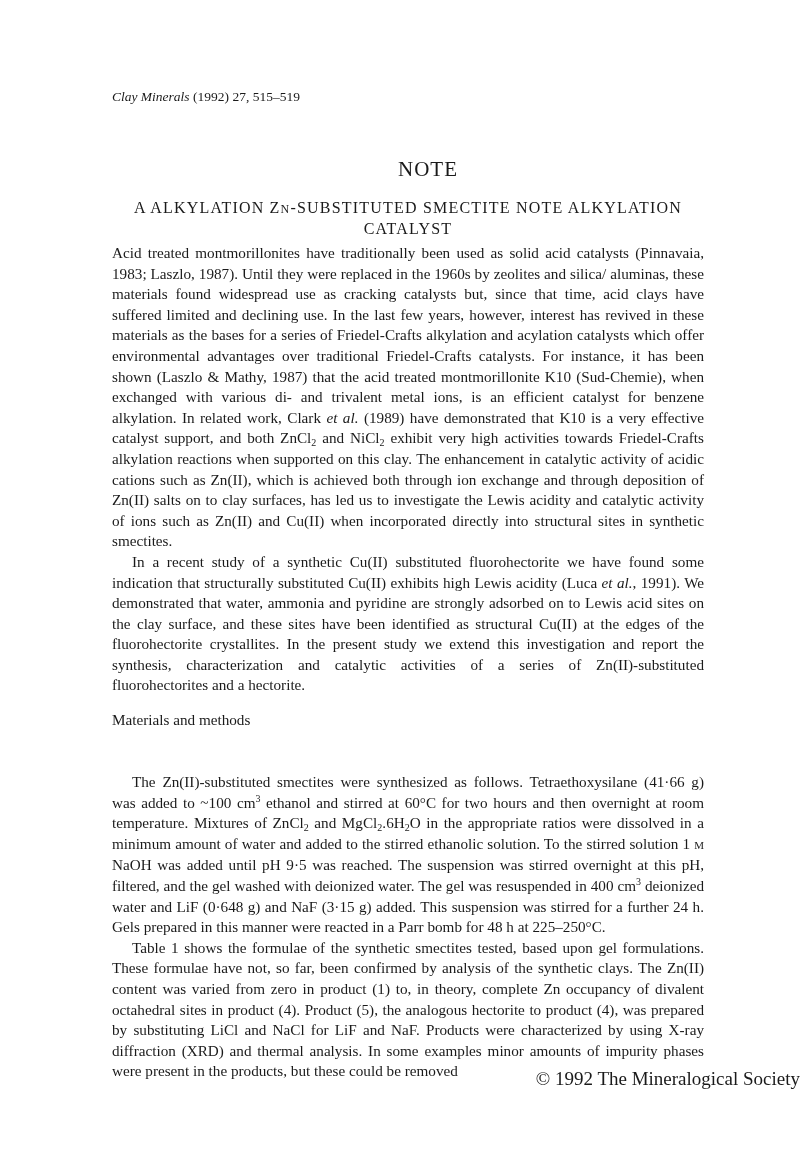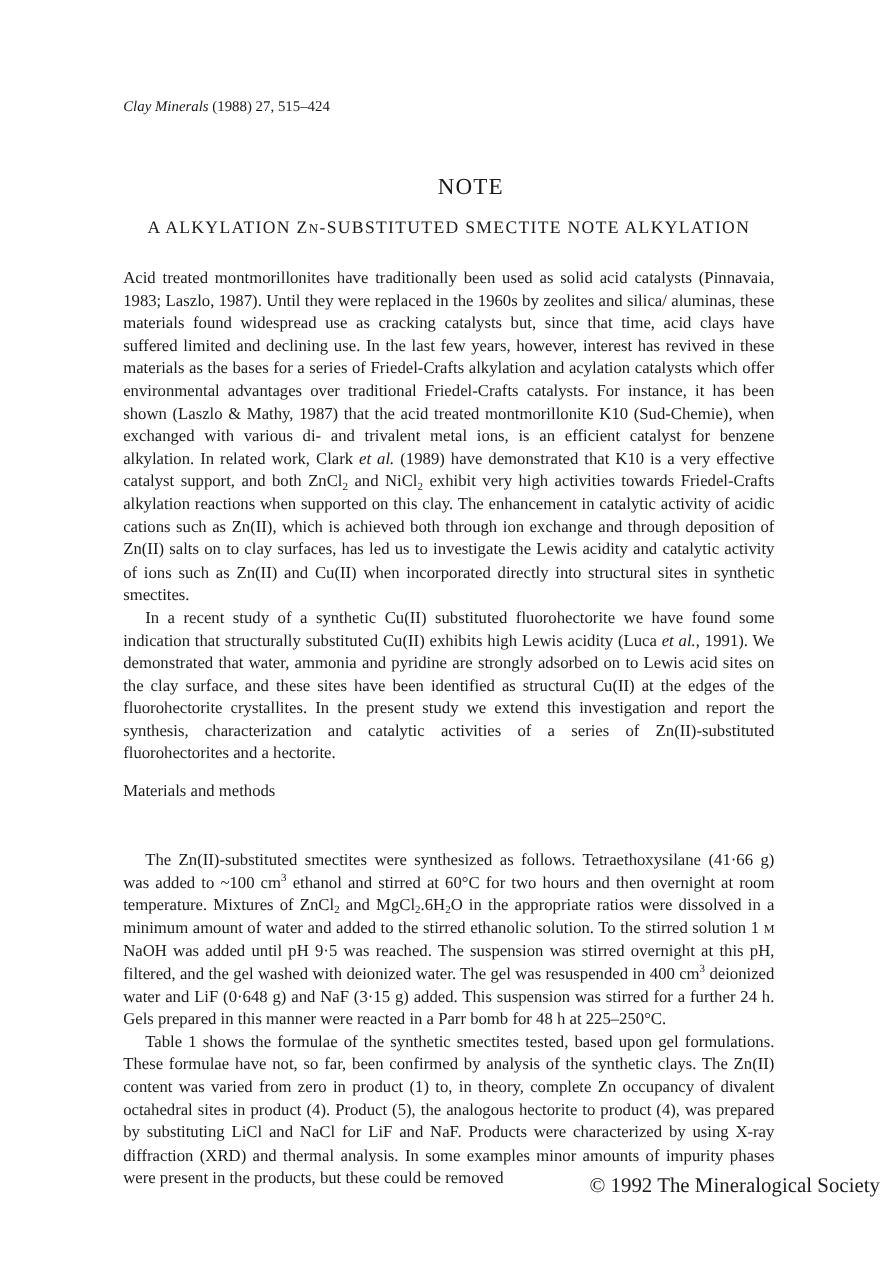--- a/index.html
+++ b/index.html
@@ -39,26 +39,27 @@
     position: absolute; left: 0; width: 800px; top: 1068px;
     text-align: right; font-size: 19px;
   }
   sub { font-size: 10px; vertical-align: -3px; line-height: 0; }
   sup { font-size: 10px; vertical-align: 6px; line-height: 0; }
   i { }
 </style>
 </head>
 <body>
 
-<div class="running-head"><span class="journal">Clay Minerals</span> <span>(1988)</span> <span class="vol">27,</span> <span>515–424</span></div>
+<div class="running-head"><span class="journal">Clay Minerals</span> <span>(1992)</span> <span class="vol">27,</span> <span>515–519</span></div>
 
 <div class="note-heading">NOTE</div>
 
 <div class="title">
   <div><span>A ALKYLATION Z</span><span class="sc">N</span><span>-SUBSTITUTED SMECTITE NOTE ALKYLATION</span></div>
+  <div>CATALYST</div>
 </div>
 
 <div class="body-text" id="sec1">
   <p><span>Acid treated montmorillonites have traditionally been used as solid acid catalysts (Pinnavaia, 1983; Laszlo, 1987). Until they were replaced in the 1960s by zeolites and silica/ aluminas, these materials found widespread use as cracking catalysts but, since that time, acid clays have suffered limited and declining use. In the last few years, however, interest has revived in these materials as the bases for a series of Friedel-Crafts alkylation and acylation catalysts which offer environmental advantages over traditional Friedel-Crafts catalysts. For instance, it has been shown (Laszlo &amp; Mathy, 1987) that the acid treated montmorillonite K10 (Sud-Chemie), when exchanged with various di- and trivalent metal ions, is an efficient catalyst for benzene alkylation. In related work, Clark </span><i>et al.</i><span> (1989) have demonstrated that K10 is a very effective catalyst support, and both ZnCl</span><sub>2</sub><span> and NiCl</span><sub>2</sub><span> exhibit very high activities towards Friedel-Crafts alkylation reactions when supported on this clay. The enhancement in catalytic activity of acidic cations such as Zn(II), which is achieved both through ion exchange and through deposition of Zn(II) salts on to clay surfaces, has led us to investigate the Lewis acidity and catalytic activity of ions such as Zn(II) and Cu(II) when incorporated directly into structural sites in synthetic smectites.</span></p>
   <p class="indent"><span>In a recent study of a synthetic Cu(II) substituted fluorohectorite we have found some indication that structurally substituted Cu(II) exhibits high Lewis acidity (Luca </span><i>et al.</i><span>, 1991). We demonstrated that water, ammonia and pyridine are strongly adsorbed on to Lewis acid sites on the clay surface, and these sites have been identified as structural Cu(II) at the edges of the fluorohectorite crystallites. In the present study we extend this investigation and report the synthesis, characterization and catalytic activities of a series of Zn(II)-substituted fluorohectorites and a hectorite.</span></p>
 </div>
 
 <div class="section-heading">Materials and methods</div>
 
 <div class="body-text" id="sec2">

